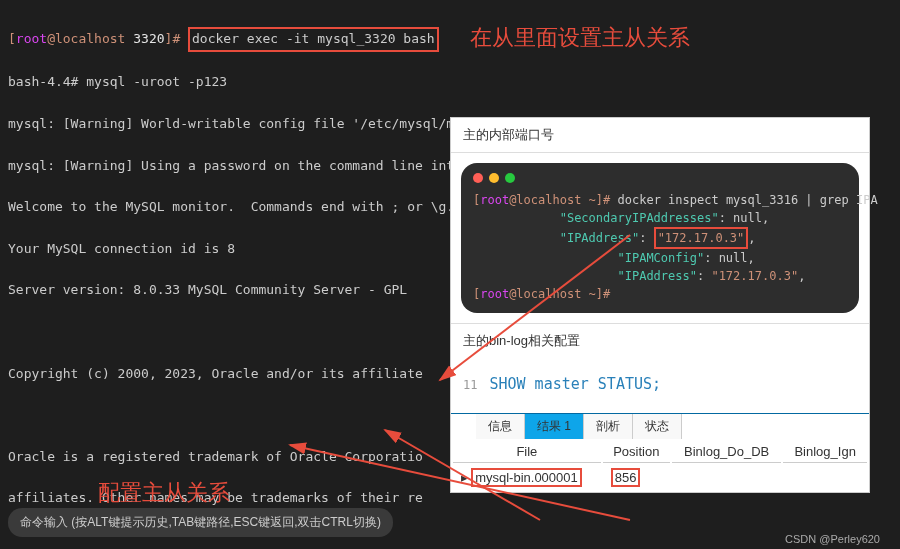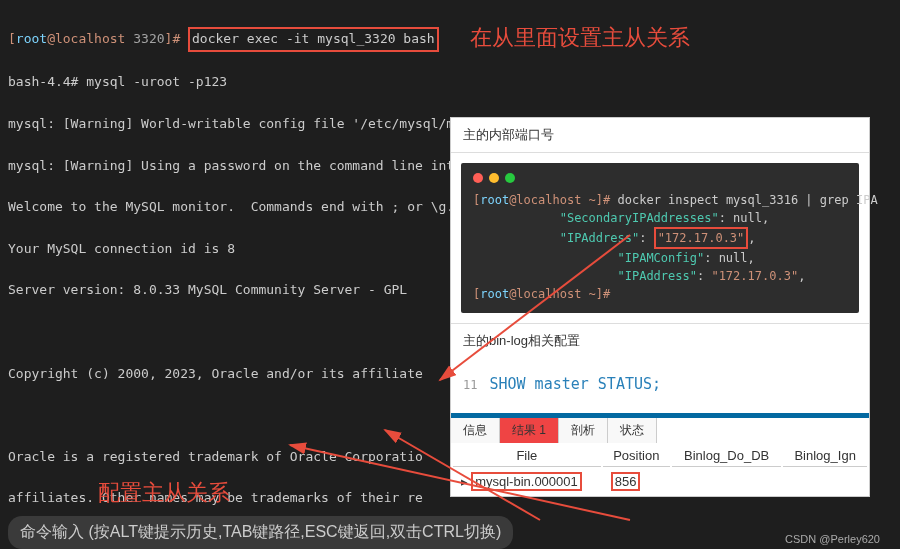--- a/index.html
+++ b/index.html
@@ -1,49 +1,49 @@
 <!DOCTYPE html>
 <html><head>
   <meta charset="utf-8">
   <style>
     * { margin: 0; padding: 0; box-sizing: border-box; }
     body { width: 900px; height: 549px; background: #1e1e1e; font-family: 'Consolas', 'Monaco', monospace; font-size: 13px; color: #ccc; position: relative; overflow: hidden; }
     .terminal-main { padding: 6px 8px; line-height: 1.6; white-space: pre; }
     .line { white-space: pre; }
     .red-box { border: 2px solid #e74c3c; display: inline-block; padding: 0 2px; }
     .prompt-open { color: #ce9178; }
-    .prompt-root { color: #7dd3fc; }
+    .prompt-root { color: #d946ef; }
     .prompt-host { color: #ce9178; }
-    .prompt-tilde { color: #a3a3a3; }
+    .prompt-tilde { color: #e5e5e5; }
     .cmd-white { color: #ccc; }
     .annotation-red { color: #e74c3c; font-family: 'Microsoft YaHei', sans-serif; font-size: 22px; position: absolute; }
     .annotation1 { top: 23px; left: 470px; }
     .annotation2 { top: 478px; left: 98px; }
     .overlay-panel { position: absolute; top: 117px; left: 450px; width: 420px; background: #fff; border: 1px solid #ccc; }
     .panel-header { padding: 8px 12px; font-family: 'Microsoft YaHei', sans-serif; font-size: 13px; color: #333; border-bottom: 1px solid #ddd; }
-    .inner-terminal { margin: 10px; background: #2d2d2d; border-radius: 2px; padding: 10px 12px; font-size: 12px; line-height: 1.5; }
+    .inner-terminal { margin: 10px; background: #2d2d2d; border-radius: 16px; padding: 10px 12px; font-size: 12px; line-height: 1.5; }
     .dots { display: flex; gap: 6px; margin-bottom: 8px; }
     .dot { width: 10px; height: 10px; border-radius: 50%; }
     .dot-red { background: #ff5f56; }
     .dot-yellow { background: #ffbd2e; }
     .dot-green { background: #27c93f; }
     .inner-line { white-space: pre; color: #ccc; }
     .kw-cyan { color: #4ec9b0; }
     .str-orange { color: #ce9178; }
     .panel-header2 { padding: 8px 12px; font-family: 'Microsoft YaHei', sans-serif; font-size: 13px; color: #333; border-top: 1px solid #ddd; }
     .sql-area { padding: 4px 12px 2px 12px; font-family: 'Consolas', monospace; font-size: 15px; color: #2980b9; }
     .line-num { color: #999; font-size: 12px; margin-right: 12px; text-align: right; }
-    .tabs { display: flex; border-top: 5px solid #0369a1; }
+    .tabs { display: flex; border-top: 1px solid #0369a1; padding-left: 25px; }
     .tab { padding: 4px 12px; font-family: 'Microsoft YaHei', sans-serif; font-size: 12px; color: #333; border-right: 1px solid #ccc; background: #f8f8f8; }
-    .tab.active { background: #ef4444; }
+    .tab.active { background: #0ea5e9; }
     .result-table { width: 100%; font-family: Arial, sans-serif; font-size: 13px; }
     .result-table th { text-align: center; padding: 3px 8px; border-bottom: 1px solid #ccc; font-weight: normal; color: #333; }
     .result-table td { padding: 3px 8px; color: #333; }
     .red-box-inline { border: 2px solid #e74c3c; display: inline-block; padding: 0 2px; }
-    .bottom-hint { position: absolute; bottom: 0; left: 8px; background: #3a3a3a; color: #ccc; padding: 6px 12px; border-radius: 14px; font-family: 'Microsoft YaHei', sans-serif; font-size: 16px; }
+    .bottom-hint { position: absolute; bottom: 12px; left: 8px; background: #3a3a3a; color: #ccc; padding: 6px 12px; border-radius: 14px; font-family: 'Microsoft YaHei', sans-serif; font-size: 12px; }
     .watermark { position: absolute; bottom: 4px; right: 20px; color: #aaa; font-size: 11px; font-family: Arial, sans-serif; }
     svg.arrow-svg { position: absolute; top: 0; left: 0; width: 900px; height: 549px; pointer-events: none; }
   </style>
 </head>
 <body>
 
 <div class="terminal-main">
 <div class="line"><span class="prompt-open">[</span><span class="prompt-root">root</span><span class="prompt-host">@localhost</span><span class="prompt-tilde"> 3320</span><span class="prompt-open">]# </span><span class="red-box">docker exec -it mysql_3320 bash</span></div>
 <div class="line">bash-4.4# mysql -uroot -p123</div>
 <div class="line">mysql: [Warning] World-writable config file '/etc/mysql/my.cnf' is ignored.</div>

